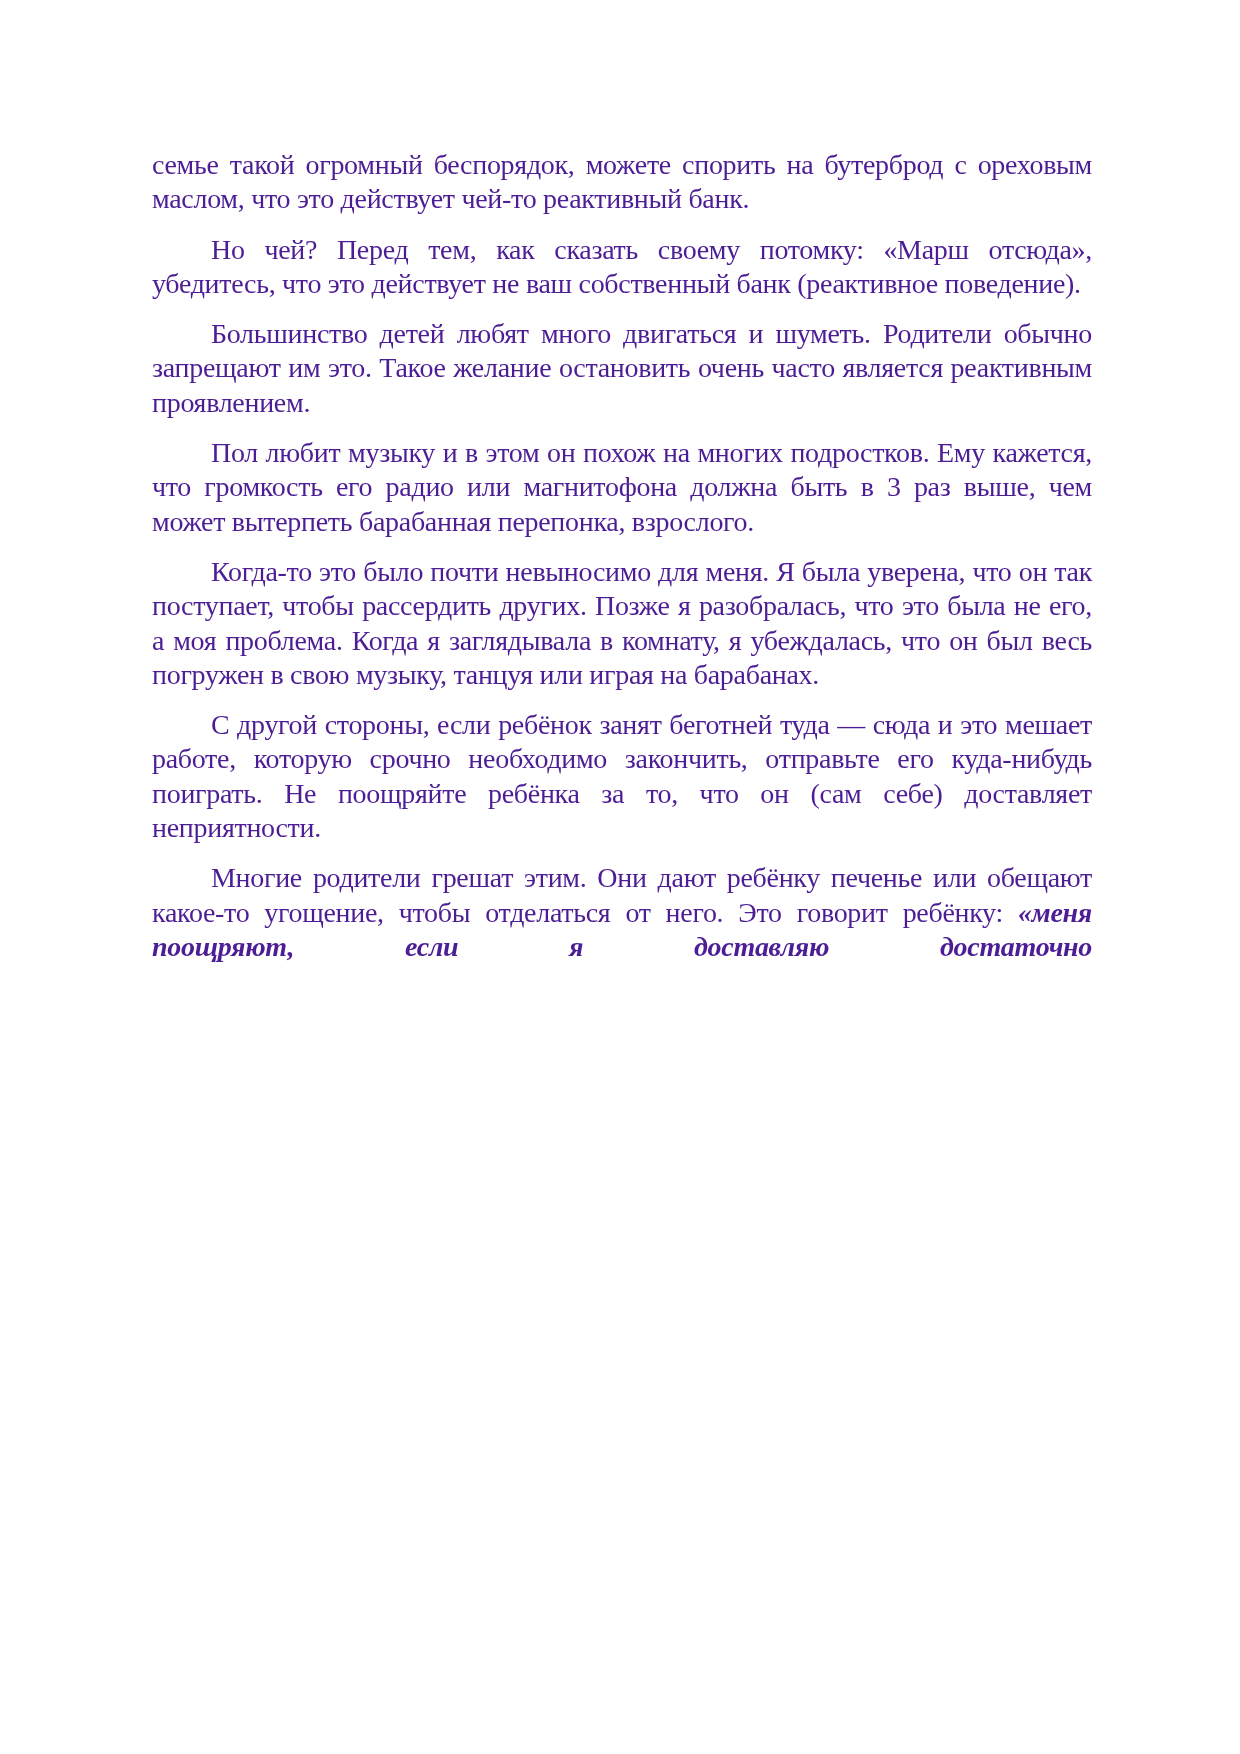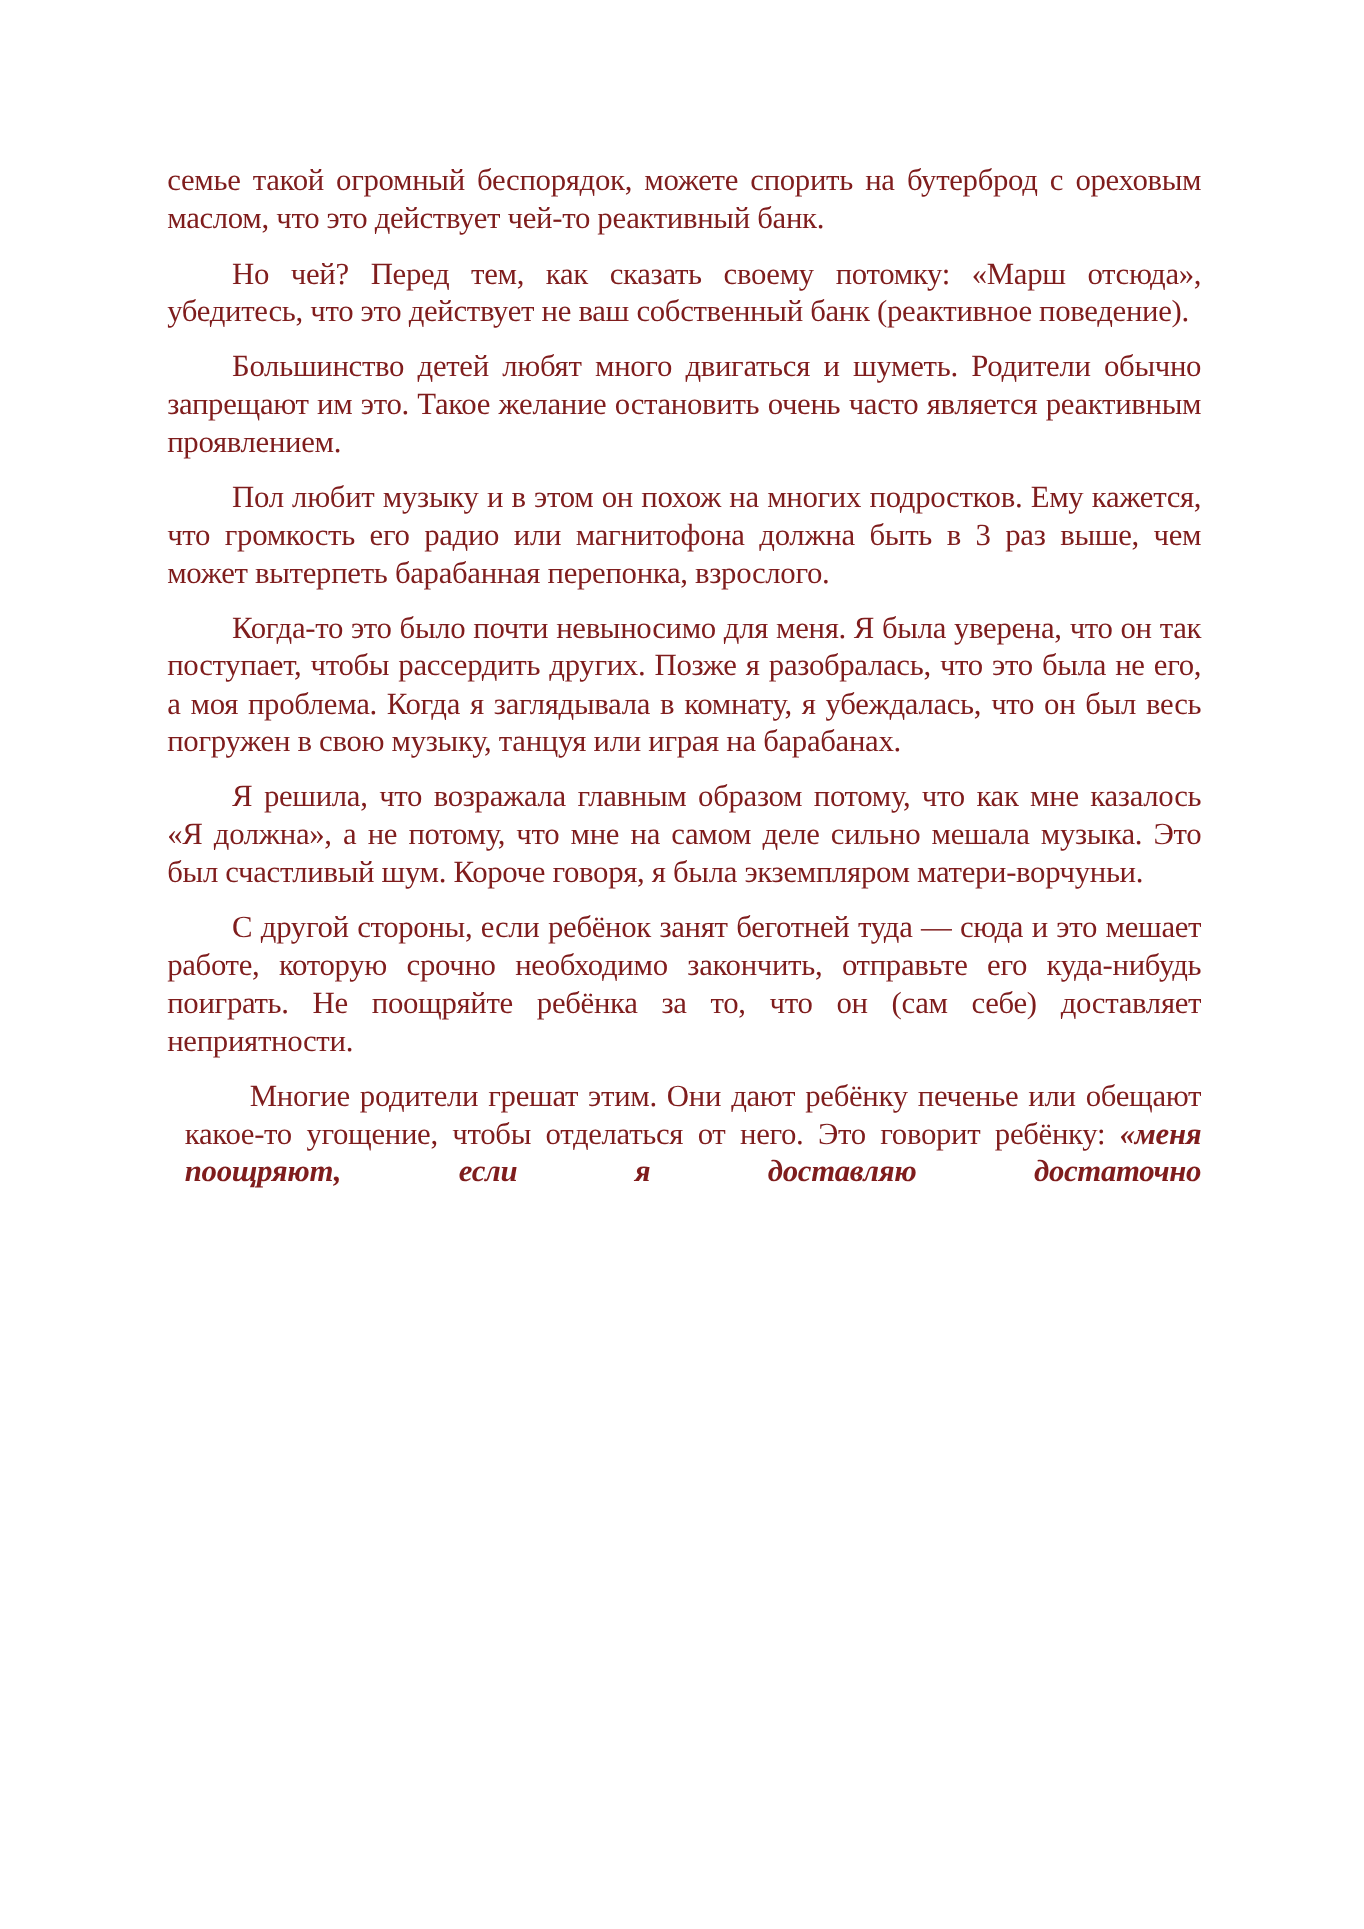--- a/index.html
+++ b/index.html
@@ -5,37 +5,36 @@
   html, body { margin: 0; padding: 0; background: #ffffff; }
   body { width: 1240px; height: 1754px; position: relative; overflow: hidden; }
   .page {
     position: absolute;
     left: 152px;
     top: 148px;
     width: 940px;
     font-family: "Liberation Serif", serif;
     font-size: 28px;
     line-height: 34.3px;
-    color: #7f1d1d;
+    color: #4c1d95;
   }
   .para {
     margin: 0 0 16px 0;
     text-align: justify;
     text-indent: 59px;
     letter-spacing: -0.3px;
   }
   .para.cont { text-indent: 0; }
-  .para.last { text-align-last: justify; margin-left: 16px; }
+  .para.last { text-align-last: justify; }
   .emph { font-style: italic; font-weight: bold; }
 </style>
 </head>
 <body>
 
 <div class="page">
   <p class="para cont">семье такой огромный беспорядок, можете спорить на бутерброд с ореховым маслом, что это действует чей-то реактивный банк.</p>
   <p class="para">Но чей? Перед тем, как сказать своему потомку: «Марш отсюда», убедитесь, что это действует не ваш собственный банк (реактивное поведение).</p>
   <p class="para">Большинство детей любят много двигаться и шуметь. Родители обычно запрещают им это. Такое желание остановить очень часто является реактивным проявлением.</p>
   <p class="para">Пол любит музыку и в этом он похож на многих подростков. Ему кажется, что громкость его радио или магнитофона должна быть в 3 раз выше, чем может вытерпеть барабанная перепонка, взрослого.</p>
   <p class="para">Когда-то это было почти невыносимо для меня. Я была уверена, что он так поступает, чтобы рассердить других. Позже я разобралась, что это была не его, а моя проблема. Когда я заглядывала в комнату, я убеждалась, что он был весь погружен в свою музыку, танцуя или играя на барабанах.</p>
-  <p class="para">Я решила, что возражала главным образом потому, что как мне казалось «Я должна», а не потому, что мне на самом деле сильно мешала музыка. Это был счастливый шум. Короче говоря, я была экземпляром матери-ворчуньи.</p>
   <p class="para">С другой стороны, если ребёнок занят беготней туда — сюда и это мешает работе, которую срочно необходимо закончить, отправьте его куда-нибудь поиграть. Не поощряйте ребёнка за то, что он (сам себе) доставляет неприятности.</p>
   <p class="para last"><span>Многие родители грешат этим. Они дают ребёнку печенье или обещают какое-то угощение, чтобы отделаться от него. Это говорит ребёнку: </span><span class="emph">«меня поощряют, если я доставляю достаточно</span></p>
 </div>
 
 </body></html>

